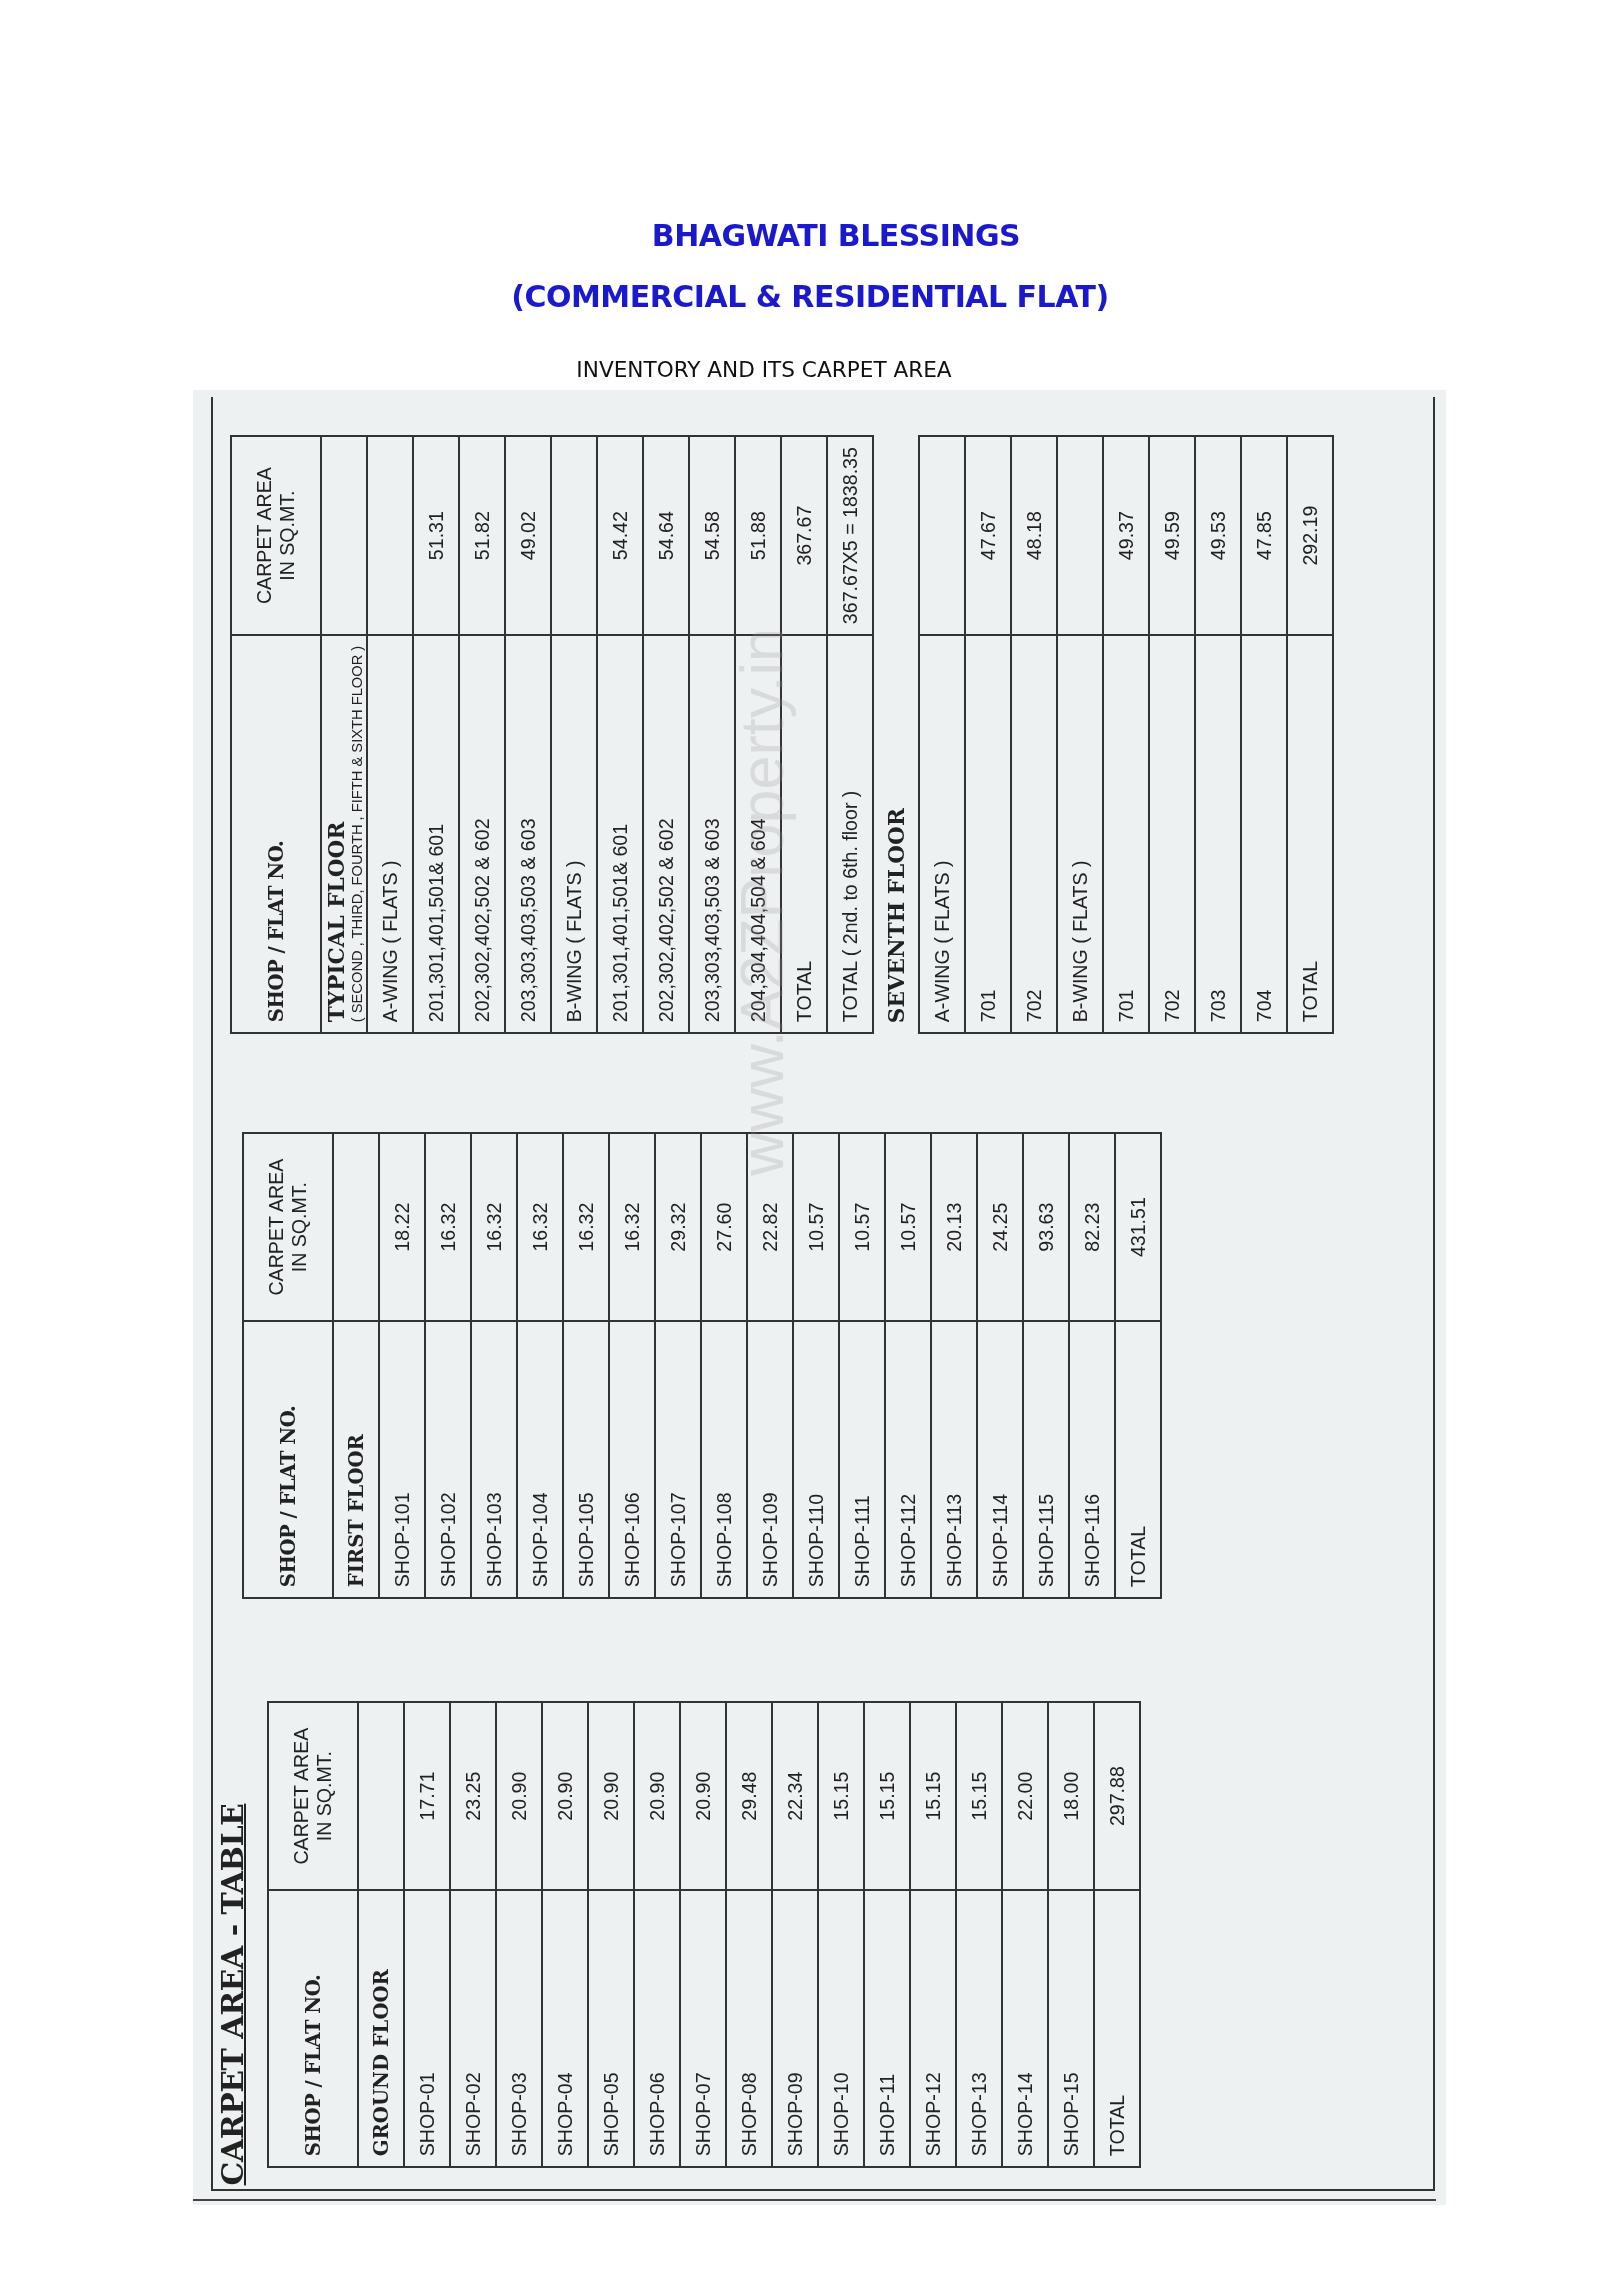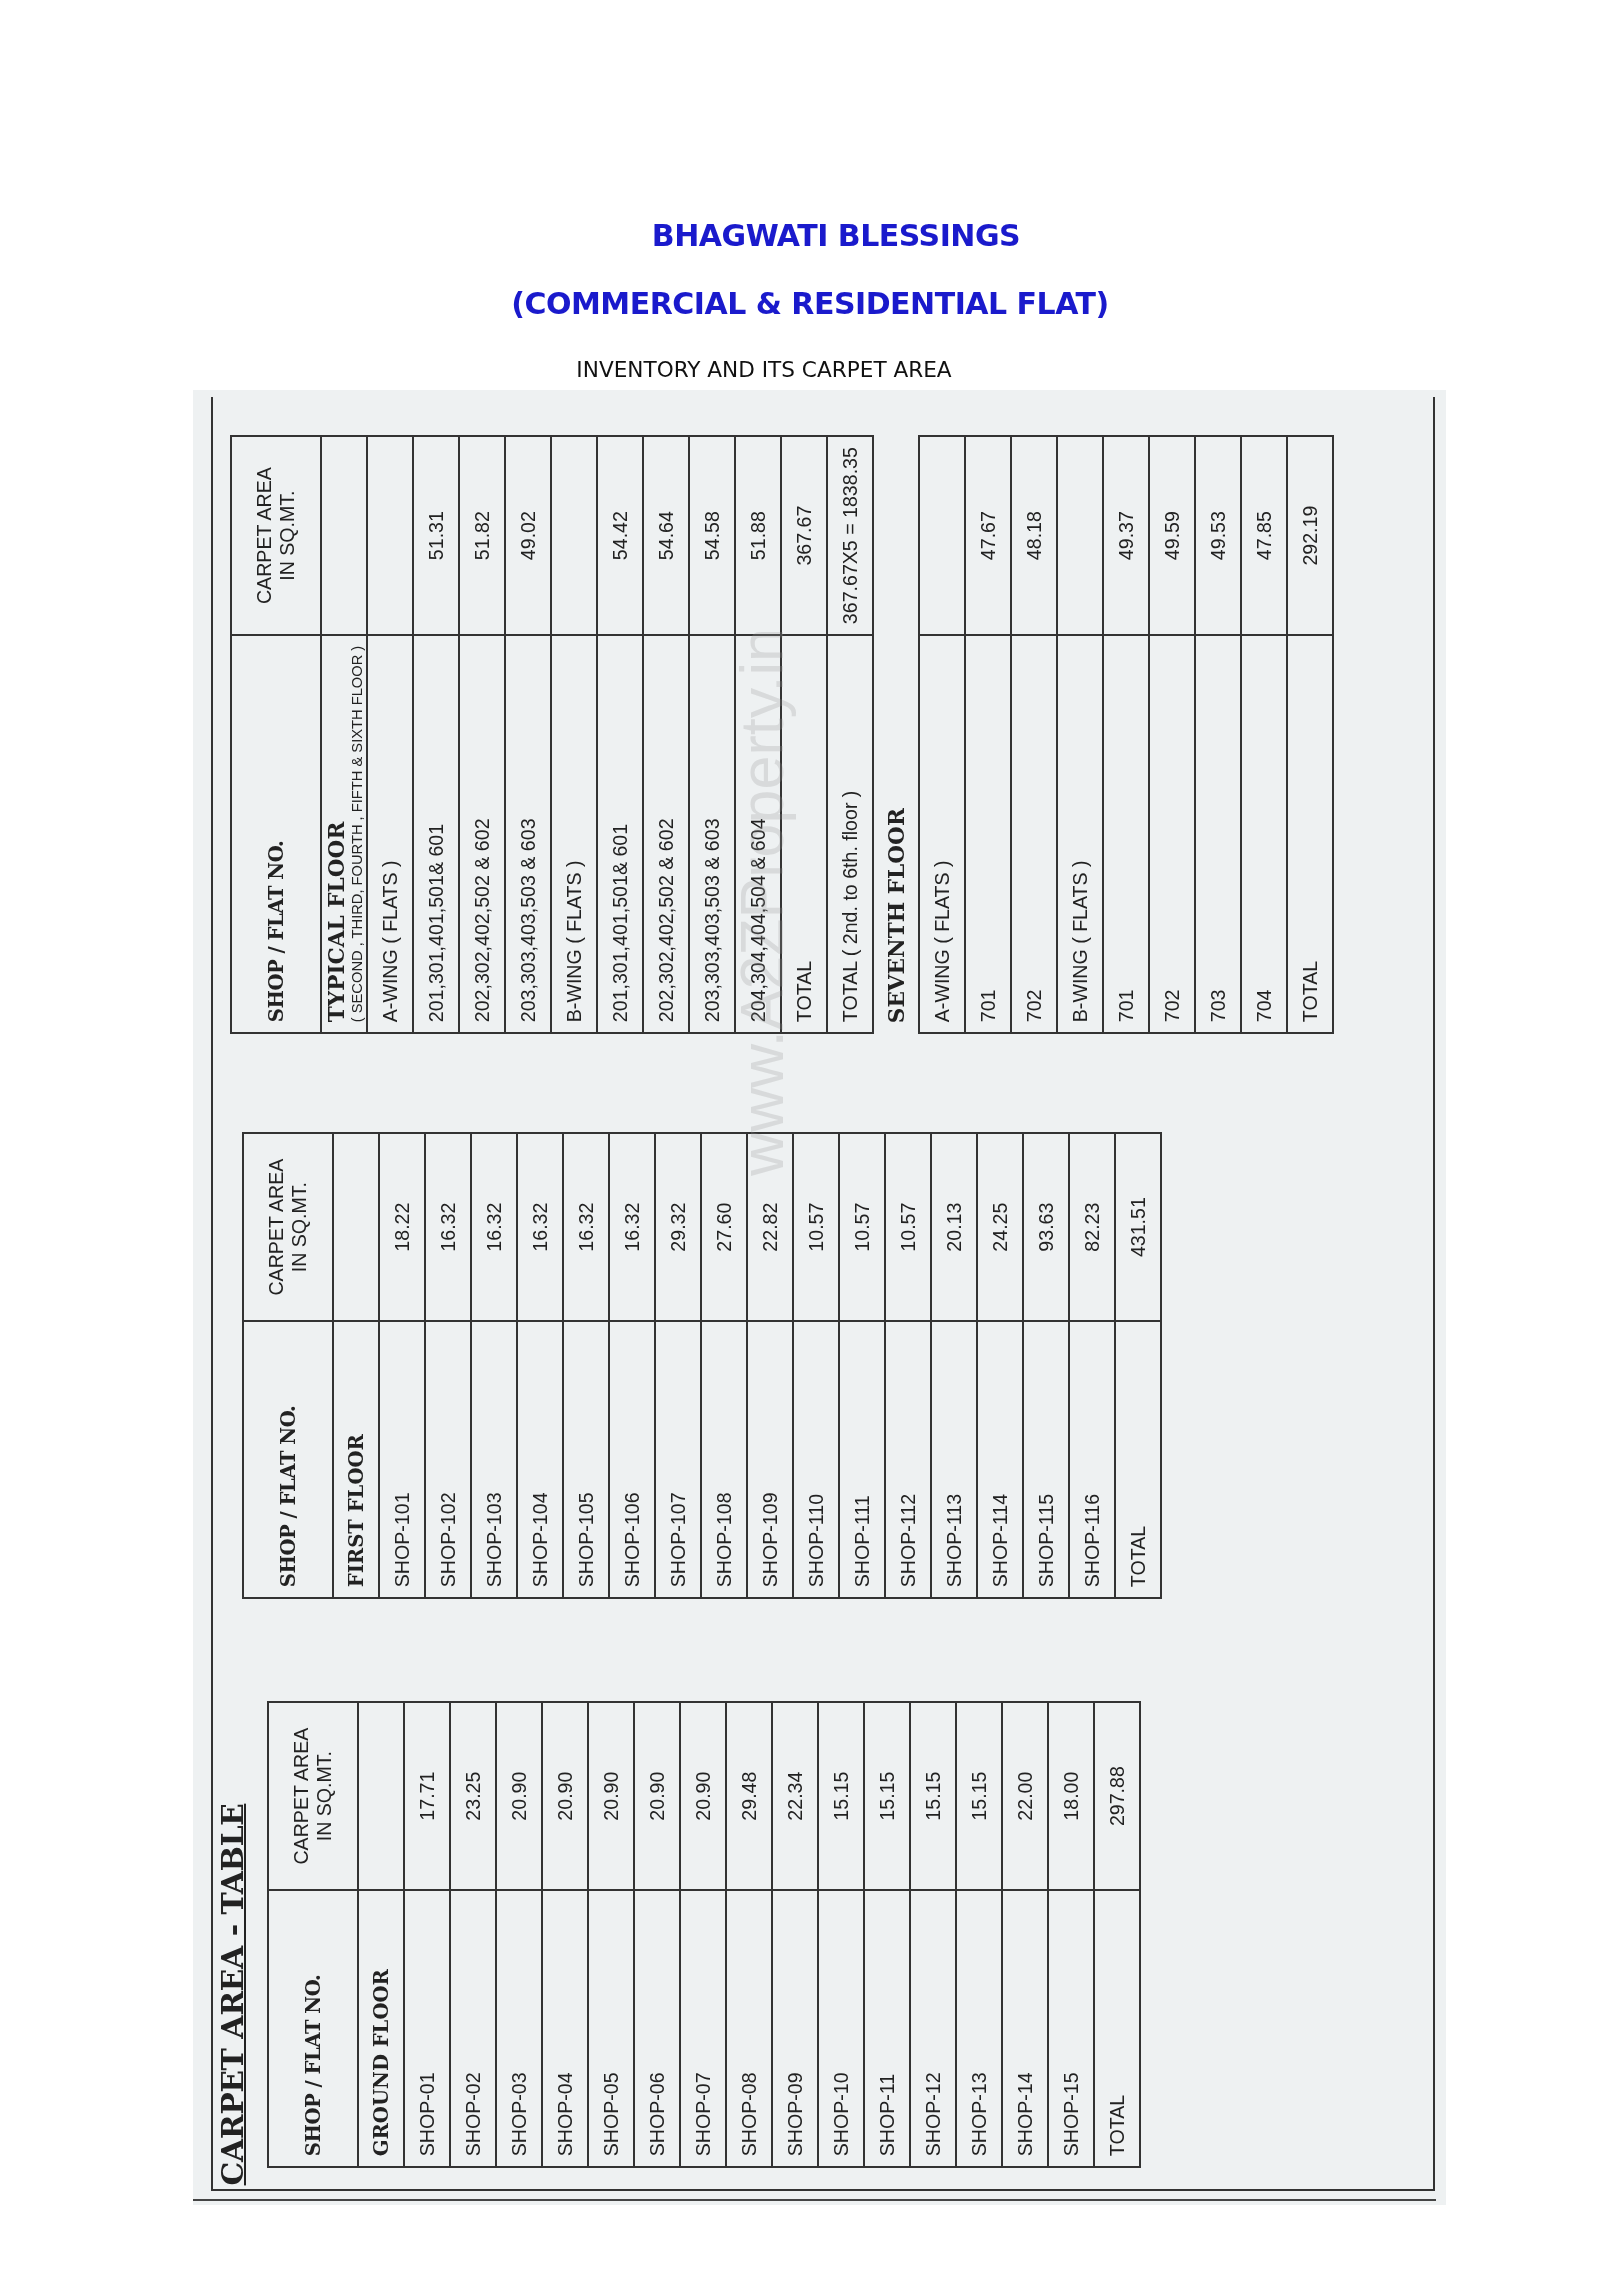--- a/index.html
+++ b/index.html
@@ -1,19 +1,19 @@
 <!DOCTYPE html>
 <html><head>
 <meta charset="utf-8">
 <style>
   html, body { margin:0; padding:0; background:#ffffff; }
   body { width:1620px; height:2292px; position:relative; overflow:hidden; font-family:"Liberation Sans", sans-serif; }
   .title1, .title2 { position:absolute; left:0; width:1620px; text-align:center; color:#1a1acc; font-weight:bold; font-size:30px; font-family:"DejaVu Sans", sans-serif; letter-spacing:-0.5px; }
   .title1 { top:218px;padding-left:26px; }
-  .title2 { top:286px; }
+  .title2 { top:279px; }
   .subtitle { position:absolute; left:0; width:1528px; top:357px; text-align:center; font-size:21.6px; color:#111; font-family:"DejaVu Sans", sans-serif; }
   .scan { position:absolute; left:193px; top:390px; width:1253px; height:1815px; background:#eef1f2; overflow:hidden; }
   
   .sheet { position:absolute; left:0; top:1815px; width:1815px; height:1253px; transform-origin:0 0; transform:rotate(-90deg); }
   .frame { position:absolute; left:13.7px; top:17.6px; width:1792px; height:1220px; border:2px solid #333; border-right:none; }
   .frame2 { position:absolute; left:3.9px; top:0px; width:1803px; height:1243px; border-left:2.9px solid #444; }
   .tbl-title { position:absolute; left:19.6px; top:21.6px; font-family:"DejaVu Serif", serif; font-weight:bold; font-size:30px; color:#222; letter-spacing:-0.5px; text-decoration:underline; text-decoration-thickness:2px; }
   table.ca { position:absolute; border-collapse:collapse; font-family:"Liberation Sans", sans-serif; color:#222; }
   table.ca td { border:2px solid #333; height:44px; padding:0 9.8px; font-size:19.6px; white-space:nowrap; }
   table.ca td.num { text-align:center; width:167px; }

